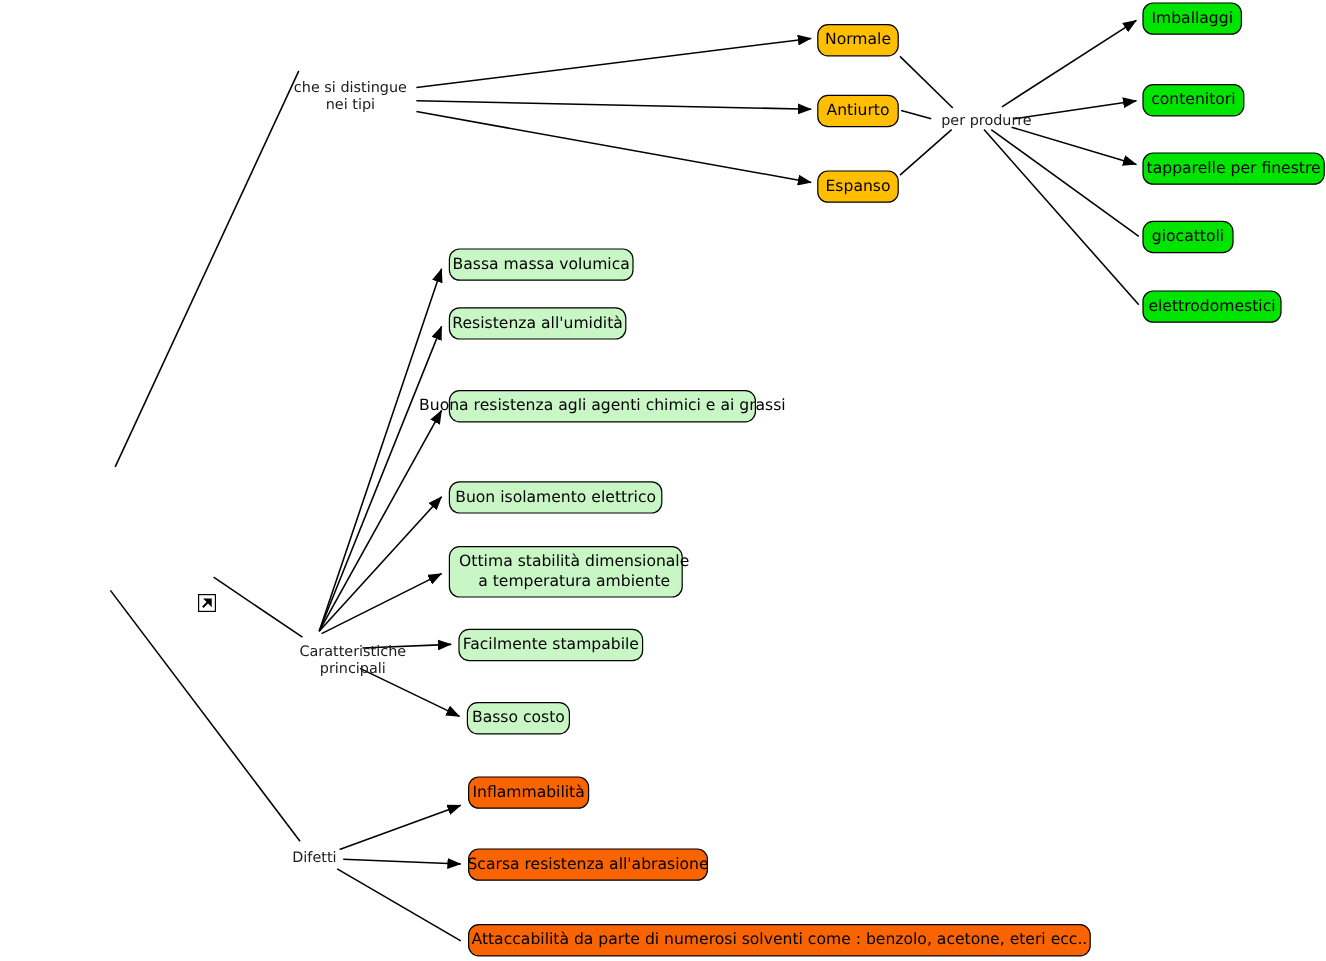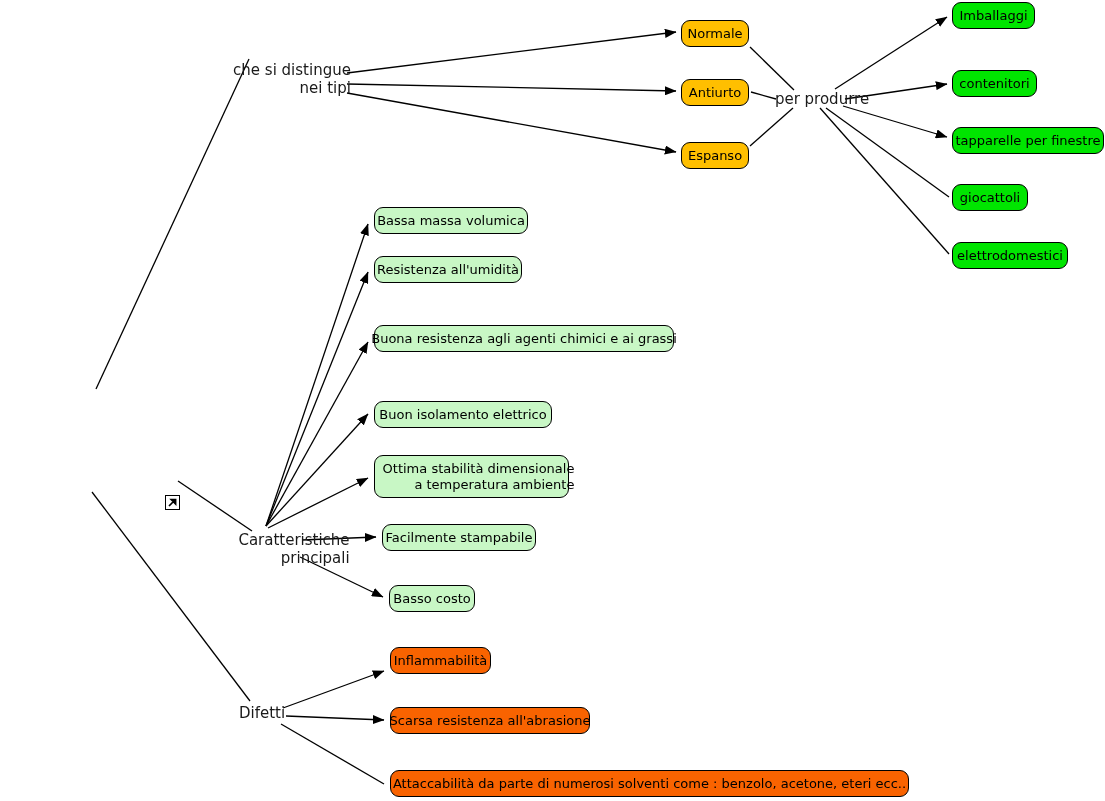--- a/index.html
+++ b/index.html
@@ -25,21 +25,21 @@
     top: 0;
     width: 1105px;
     height: 801px;
   }
   .node {
     position: absolute;
     box-sizing: border-box;
     display: flex;
     align-items: center;
     justify-content: center;
-    text-align: right;
+    text-align: center;
     color: #000000;
     line-height: 1.18;
     white-space: pre;
   }
   .node-box {
     border: 1.6px solid #000000;
     border-radius: 9px;
     padding: 3px 9px;
   }
   .fill-orange   { background: #FFBF00; }
@@ -51,21 +51,21 @@
     border: 2px solid #000000;
     border-radius: 50%;
   }
   .node-label {
     color: #1a1a1a;
     background: transparent;
     border: none;
   }
   .size-root { font-size: 25px; }
   .size-box  { font-size: 13px; }
-  .size-lbl  { font-size: 15px; }
+  .size-lbl  { font-size: 12px; }
   .expand-icon {
     position: absolute;
     width: 15px;
     height: 15px;
     border: 1.6px solid #000000;
     background: #ffffff;
     box-sizing: border-box;
     display: flex;
     align-items: center;
     justify-content: center;
@@ -134,21 +134,21 @@
   <div id="product-layer">
       <div class="node node-box fill-green size-box" style="left: 952px; top: 2px; width: 83px; height: 27px;"><span>Imballaggi</span></div>
       <div class="node node-box fill-green size-box" style="left: 952px; top: 70px; width: 85px; height: 27px;"><span>contenitori</span></div>
       <div class="node node-box fill-green size-box" style="left: 952px; top: 127px; width: 152px; height: 27px;"><span>tapparelle per finestre</span></div>
       <div class="node node-box fill-green size-box" style="left: 952px; top: 184px; width: 76px; height: 27px;"><span>giocattoli</span></div>
       <div class="node node-box fill-green size-box" style="left: 952px; top: 242px; width: 116px; height: 27px;"><span>elettrodomestici</span></div>
     </div>
   <div id="characteristic-layer">
       <div class="node node-box fill-mint size-box" style="left: 374px; top: 207px; width: 154px; height: 27px;"><span>Bassa massa volumica</span></div>
       <div class="node node-box fill-mint size-box" style="left: 374px; top: 256px; width: 148px; height: 27px;"><span>Resistenza all'umidità</span></div>
-      <div class="node node-box fill-mint size-box" style="left: 374px; top: 325px; width: 300px; height: 27px;"><span>Buona resistenza agli agenti chimici e ai grassi</span></div>
+      <div class="node node-box fill-mint size-box" style="left: 374px; top: 325px; width: 256px; height: 27px;"><span>Buona resistenza agli agenti chimici e ai grassi</span></div>
       <div class="node node-box fill-mint size-box" style="left: 374px; top: 401px; width: 178px; height: 27px;"><span>Buon isolamento elettrico</span></div>
       <div class="node node-box fill-mint size-box" style="left: 374px; top: 455px; width: 195px; height: 43px; padding-left: 23px;"><span>Ottima stabilità dimensionale
 a temperatura ambiente</span></div>
       <div class="node node-box fill-mint size-box" style="left: 382px; top: 524px; width: 154px; height: 27px;"><span>Facilmente stampabile</span></div>
       <div class="node node-box fill-mint size-box" style="left: 389px; top: 585px; width: 86px; height: 27px;"><span>Basso costo</span></div>
     </div>
   <div id="defect-layer">
       <div class="node node-box fill-redorange size-box" style="left: 390px; top: 647px; width: 101px; height: 27px;"><span>Inflammabilità</span></div>
       <div class="node node-box fill-redorange size-box" style="left: 390px; top: 707px; width: 200px; height: 27px;"><span>Scarsa resistenza all'abrasione</span></div>
       <div class="node node-box fill-redorange size-box" style="left: 390px; top: 770px; width: 519px; height: 27px;"><span>Attaccabilità da parte di numerosi solventi come : benzolo, acetone, eteri ecc..</span></div>

